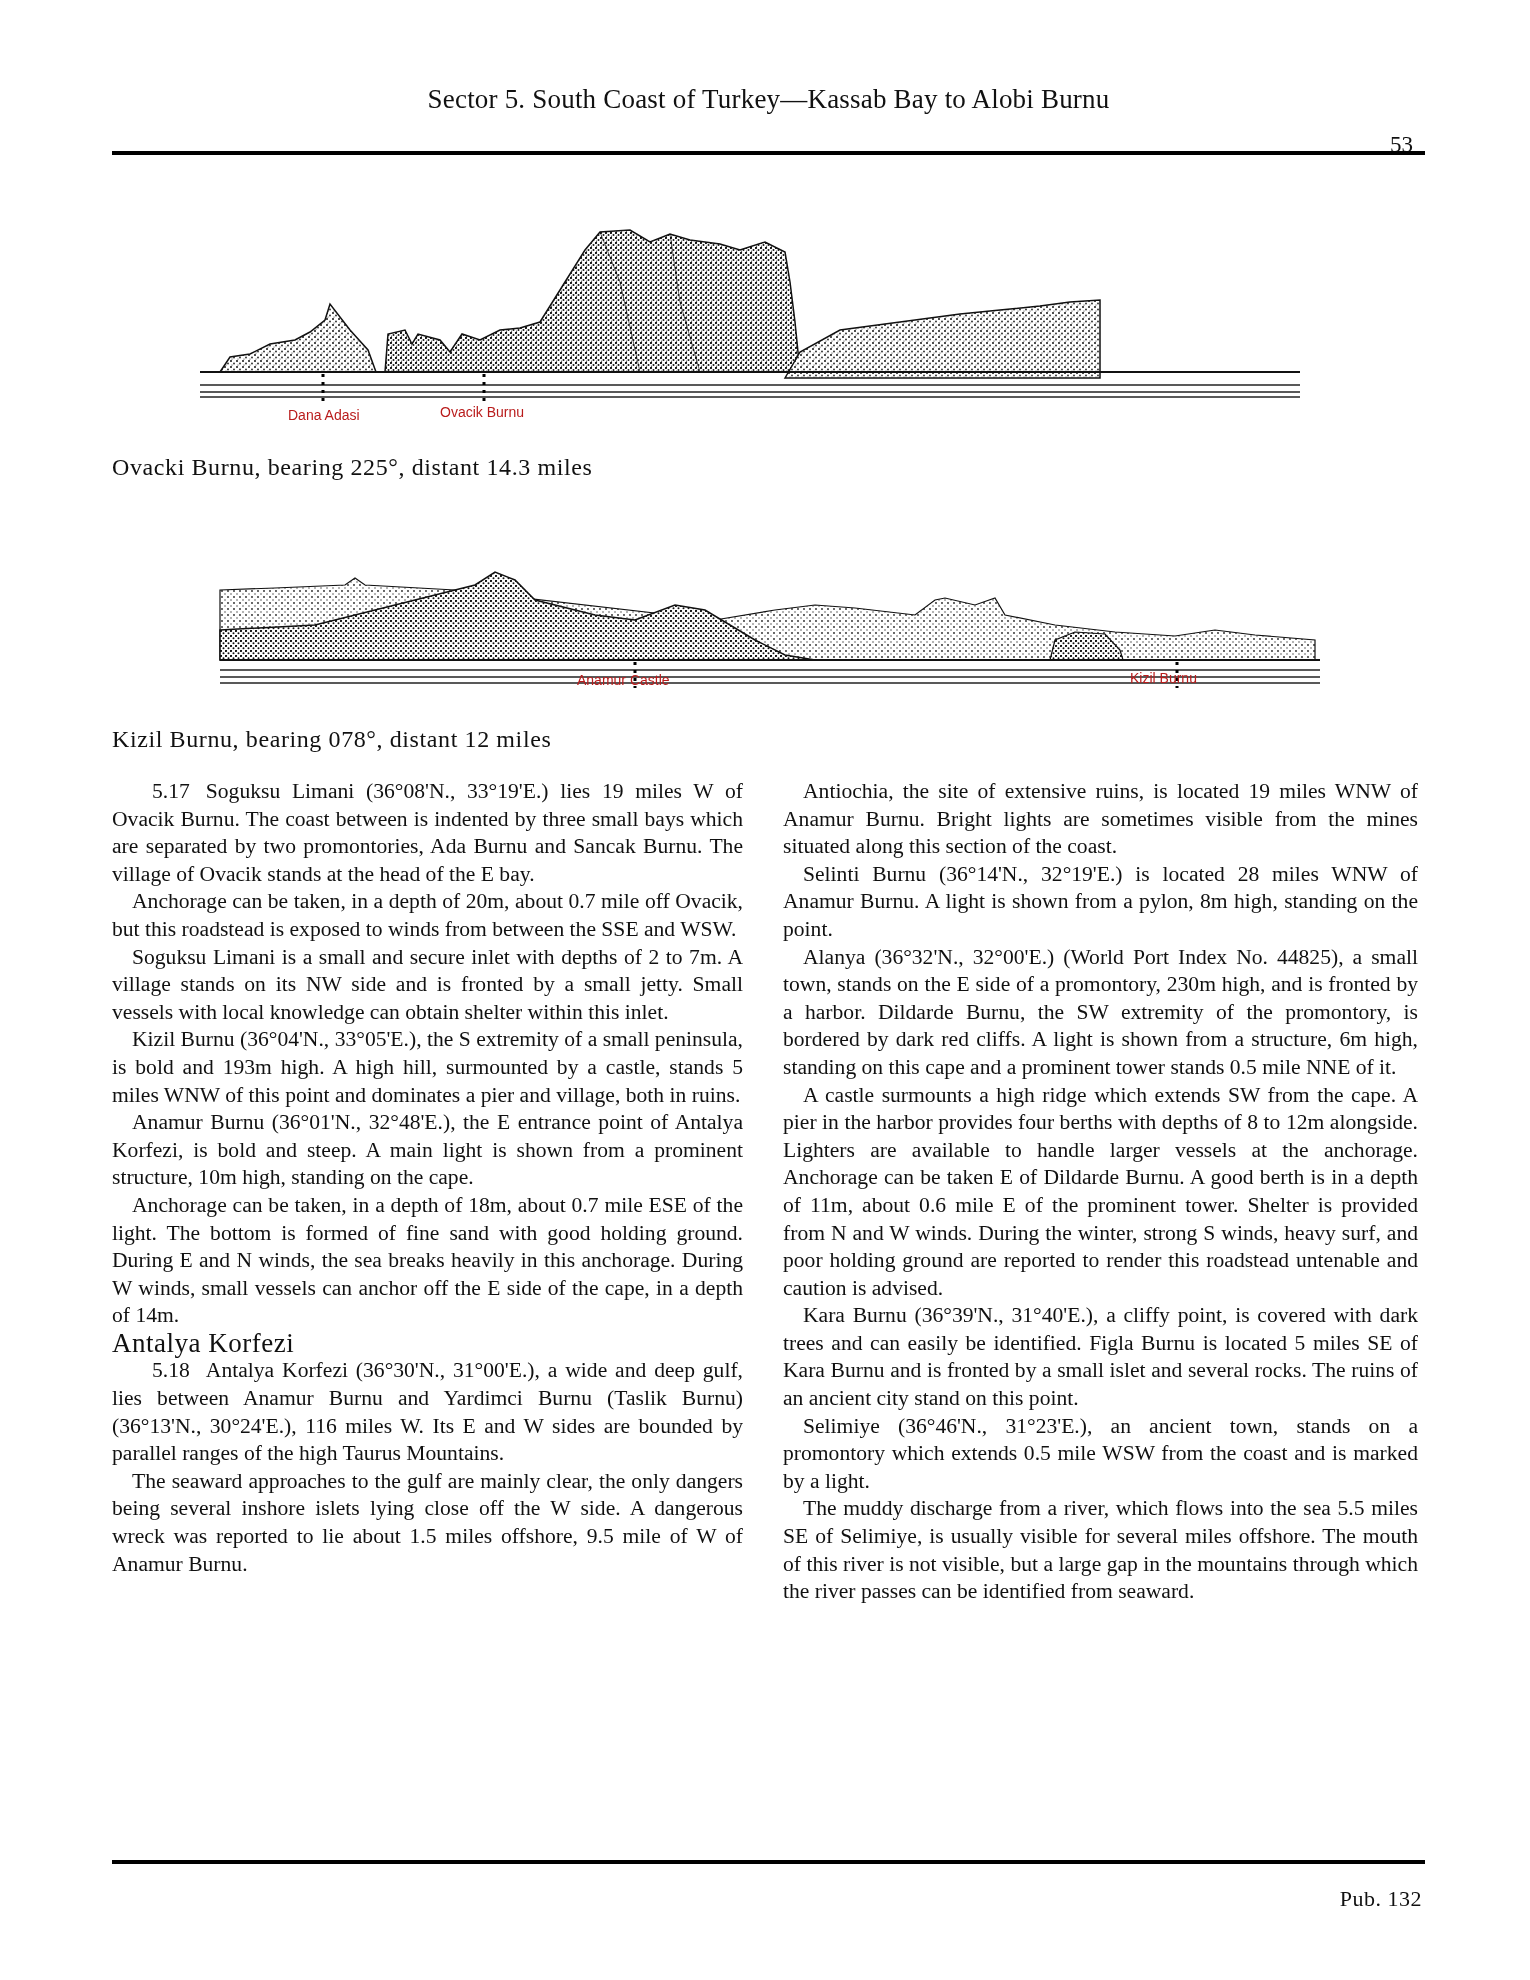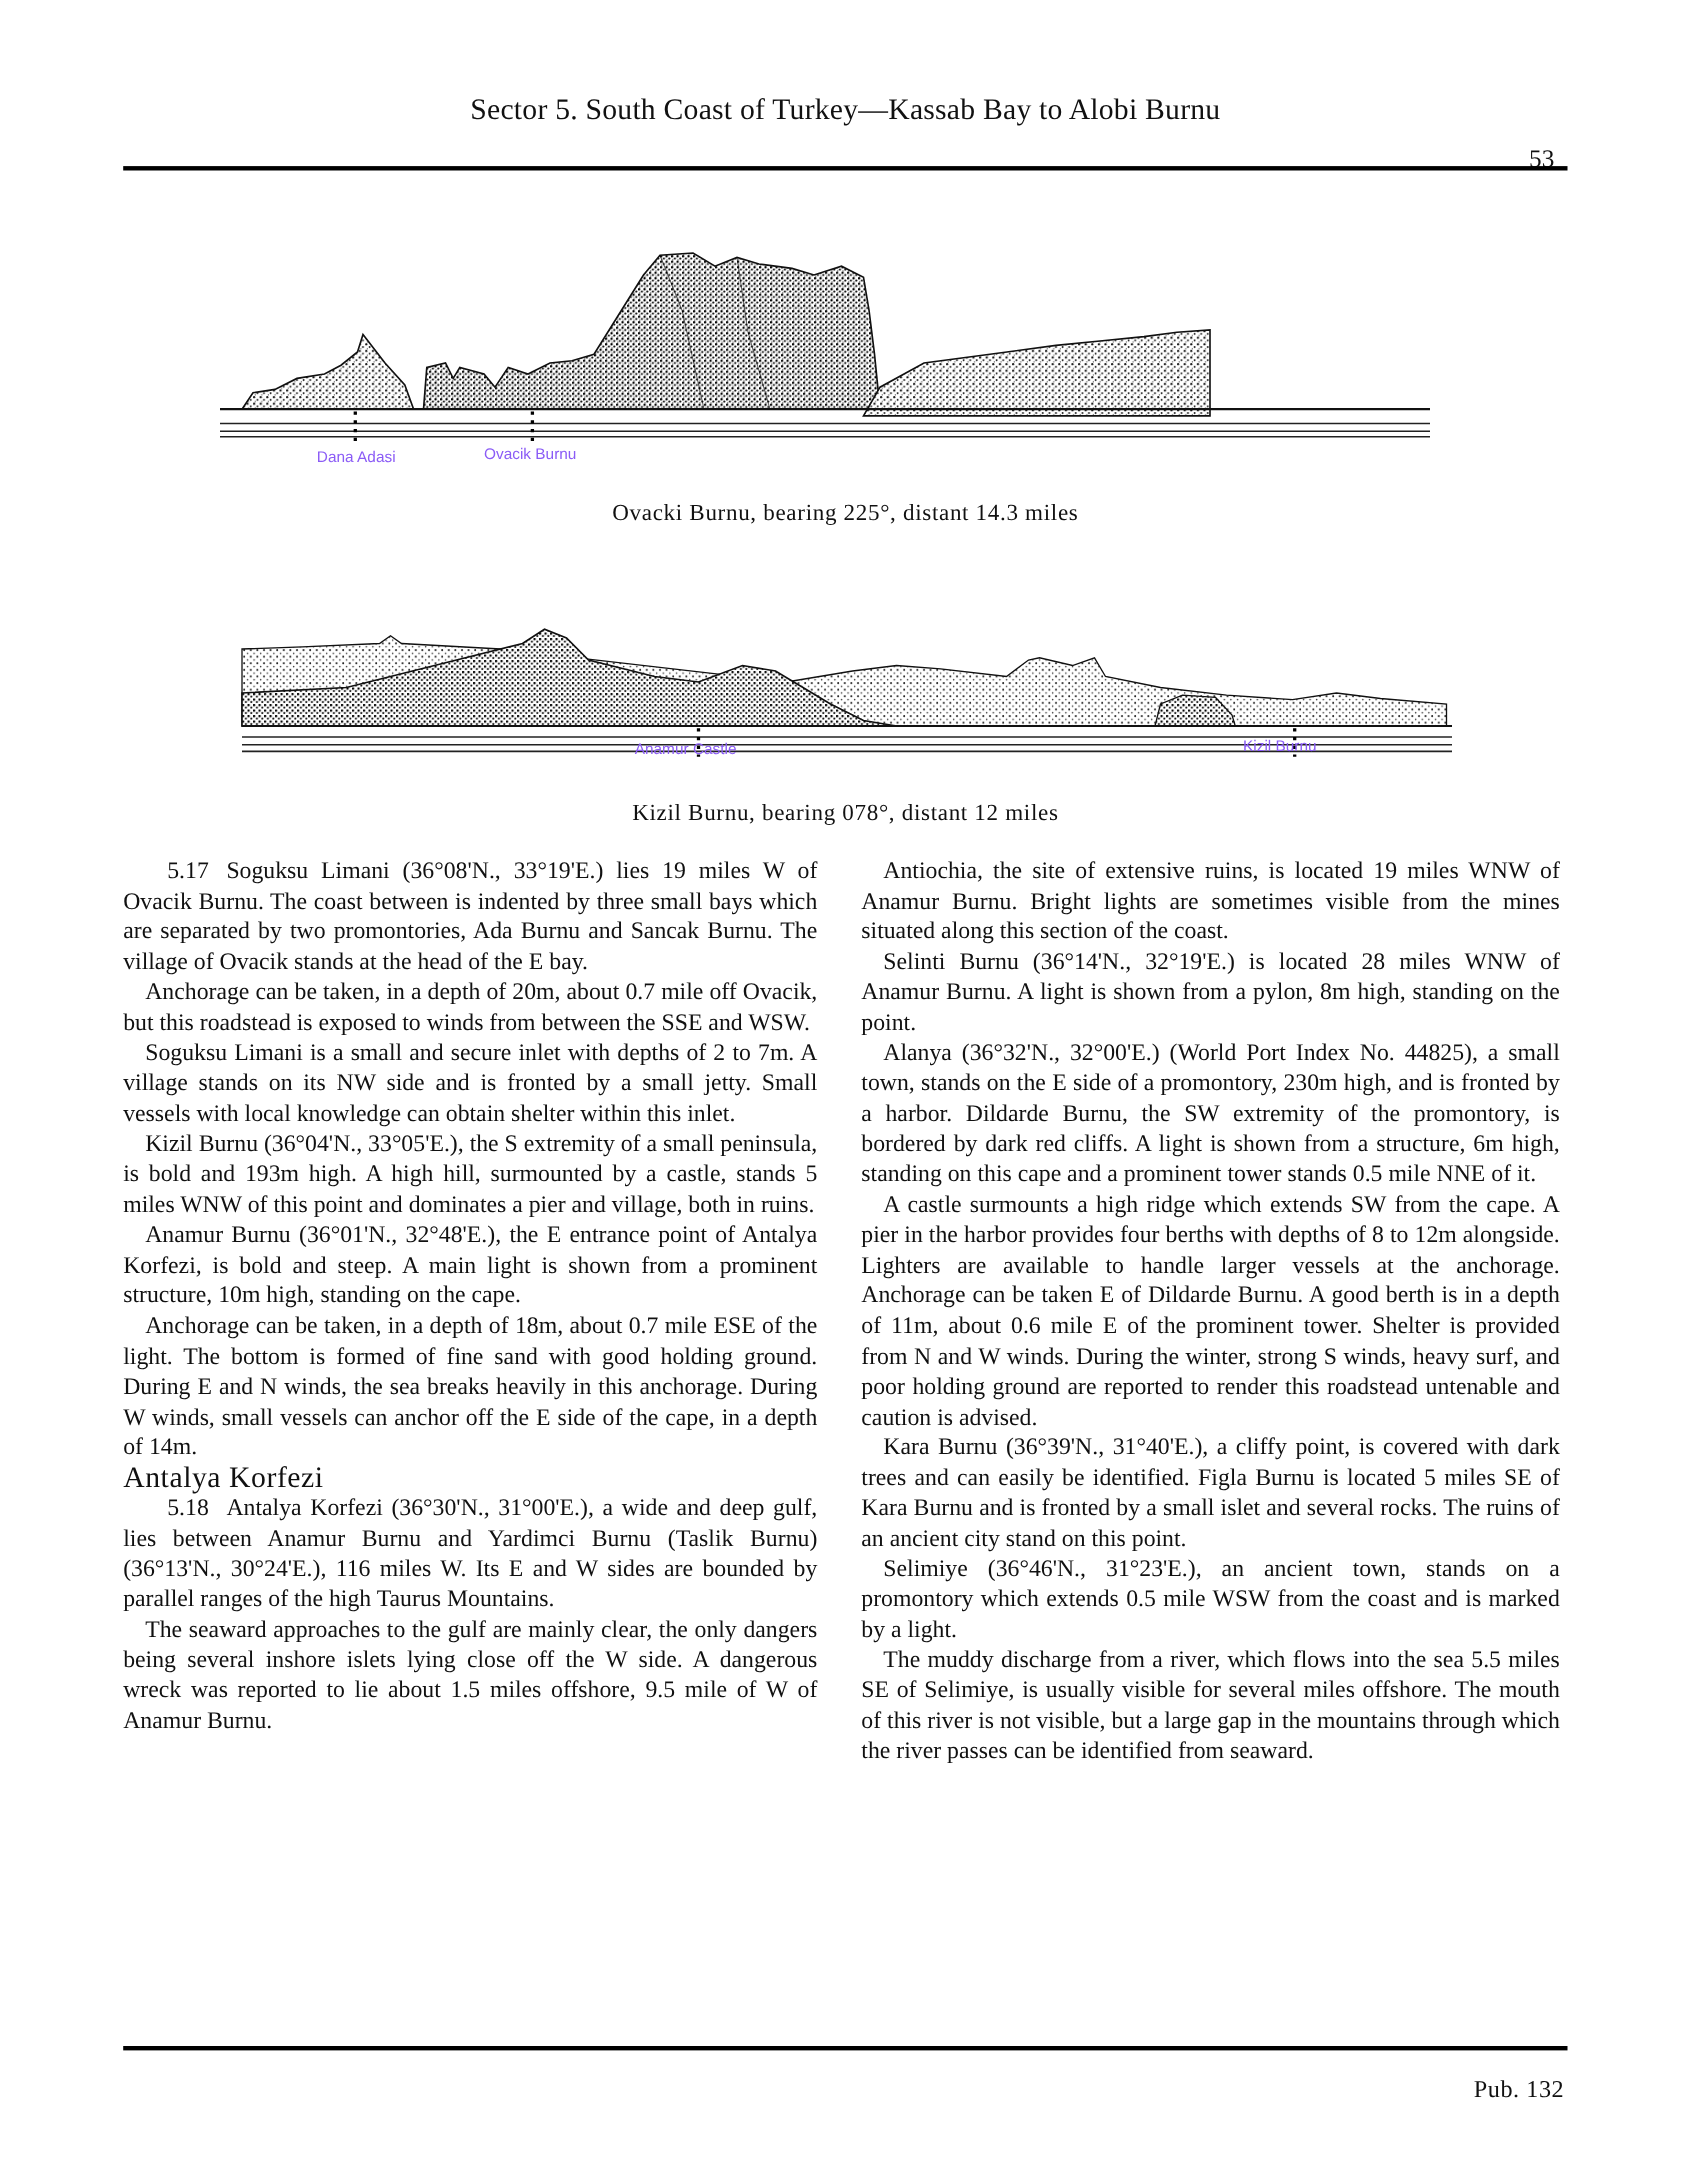--- a/index.html
+++ b/index.html
@@ -8,23 +8,23 @@
   .running-head { position: absolute; left: 112px; top: 84px; width: 1313px; height: 40px; }
   .running-title { position: absolute; left: 0; right: 0; top: 0; text-align: center;
                    font-size: 27px; letter-spacing: 0.2px; }
   .page-number { position: absolute; right: 12px; top: 4px; font-size: 23px; margin-top: 44px; }
   .rule { position: absolute; left: 112px; width: 1313px; height: 4px; background: #000; }
   .rule.top { top: 151px; }
   .rule.bottom { top: 1860px; }
   .figure { position: absolute; }
   .figure svg { display: block; }
   .fig-label { position: absolute; font-family: "Liberation Sans", "DejaVu Sans", sans-serif;
-               font-size: 14px; color: #8b5cf6; white-space: nowrap; }
-  .caption { position: absolute; left: 112px; width: 1313px; text-align: center;
-             font-size: 21px; letter-spacing: 0.6px; }
+               font-size: 14px; color: #b91c1c; white-space: nowrap; }
+  .caption { position: absolute; left: 112px; width: 1313px; text-align: left;
+             font-size: 24px; letter-spacing: 0.6px; }
   .column { position: absolute; top: 778px; font-size: 21.6px; line-height: 27.6px;
             text-align: justify; }
   .column.left { left: 112px; width: 631px; }
   .column.right { left: 783px; width: 635px; }
   .column p { margin: 0; text-indent: 20px; hyphens: manual; }
   .column p .para-num { display: inline-block; margin-right: 16px; }
   .section-heading { font-size: 27px; margin: 34px 0 24px 0; text-indent: 0 !important;
                      letter-spacing: 0.5px; text-align: left; }
   .footer-pub { position: absolute; right: 108px; top: 1886px; font-size: 22px; letter-spacing: 0.5px; }
 </style>

